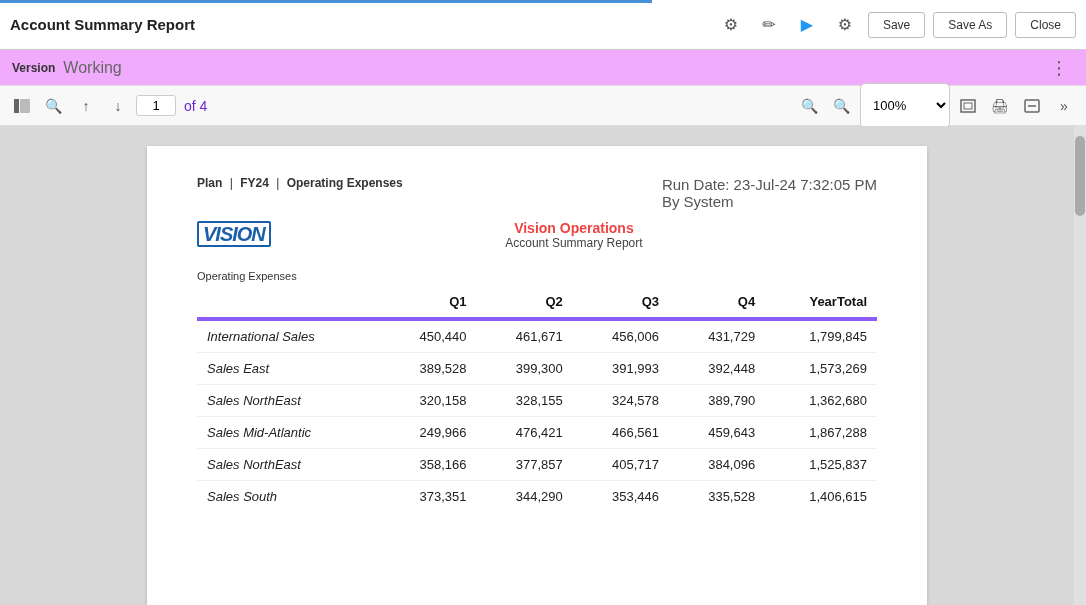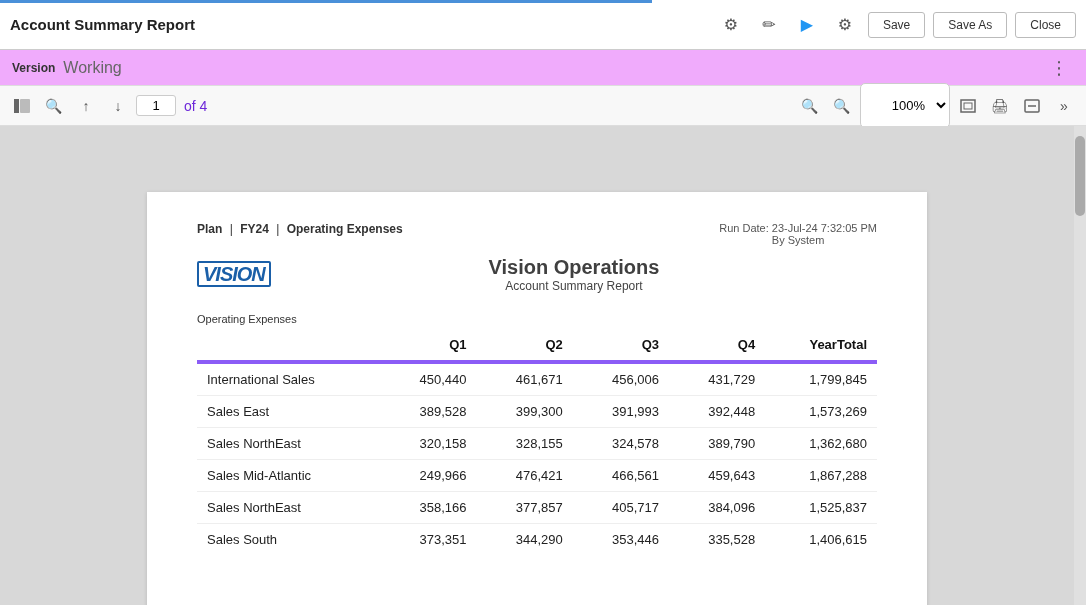--- a/index.html
+++ b/index.html
@@ -119,42 +119,40 @@
       margin: 0 4px;
     }
     .zoom-select {
       border: 1px solid #ccc;
       border-radius: 5px;
       padding: 13px 8px;
       font-size: 13px;
       background: #fff;
       cursor: pointer;
       min-width: 90px;
-      text-align: right;
     }
     .tb-spacer { flex: 1; }
     .tb-right {
       display: flex; align-items: center; gap: 4px;
     }
 
     
     .report-container {
       display: flex;
       background: #d8d8d8;
       height: calc(605px - 50px - 36px - 40px);
       overflow: hidden;
       position: relative;
     }
     .report-scroll {
       flex: 1;
       overflow-y: auto;
       display: flex;
       justify-content: center;
       padding: 20px 0;
-      margin-top: 46px;
     }
     .report-page {
       background: #fff;
       width: 780px;
       min-height: 480px;
       padding: 30px 50px;
       box-shadow: 0 1px 4px rgba(0,0,0,0.15);
     }
     .report-meta-top {
       display: flex;
@@ -162,22 +160,22 @@
       align-items: flex-start;
       margin-bottom: 10px;
     }
     .report-breadcrumb {
       font-size: 12px;
       color: #333;
     }
     .report-breadcrumb span { margin: 0 4px; }
     .report-breadcrumb b { font-weight: bold; }
     .report-run-info {
-      text-align: center;
-      font-size: 11px;
+      text-align: left;
+      font-size: 15px;
       color: #555;
     }
     .report-logo {
       display: flex;
       align-items: center;
       margin-bottom: 2px;
     }
     .vision-logo {
       font-size: 20px;
       font-weight: 900;
@@ -187,23 +185,23 @@
       border: 2px solid #1a5fa8;
       padding: 1px 4px;
       border-radius: 2px;
       line-height: 1;
     }
     .report-title-block {
       flex: 1;
       text-align: center;
     }
     .report-main-title {
-      font-size: 20px;
+      font-size: 14px;
       font-weight: bold;
-      color: #404040;
+      color: #ef4444;
     }
     .report-sub-title {
       font-size: 12px;
       color: #444;
     }
     .report-section-label {
       font-size: 11px;
       color: #333;
       margin: 18px 0 6px 0;
     }
@@ -225,20 +223,21 @@
       text-align: left;
     }
     .report-table tbody tr td {
       padding: 8px 10px;
       text-align: right;
       color: #222;
       border-bottom: 1px solid #eee;
     }
     .report-table tbody tr td:first-child {
       text-align: left;
+      font-style: italic;
     }
     .report-table tbody tr:last-child td {
       border-bottom: none;
     }
 
     
     .side-scrollbar {
       width: 12px;
       background: #e0e0e0;
       position: relative;

